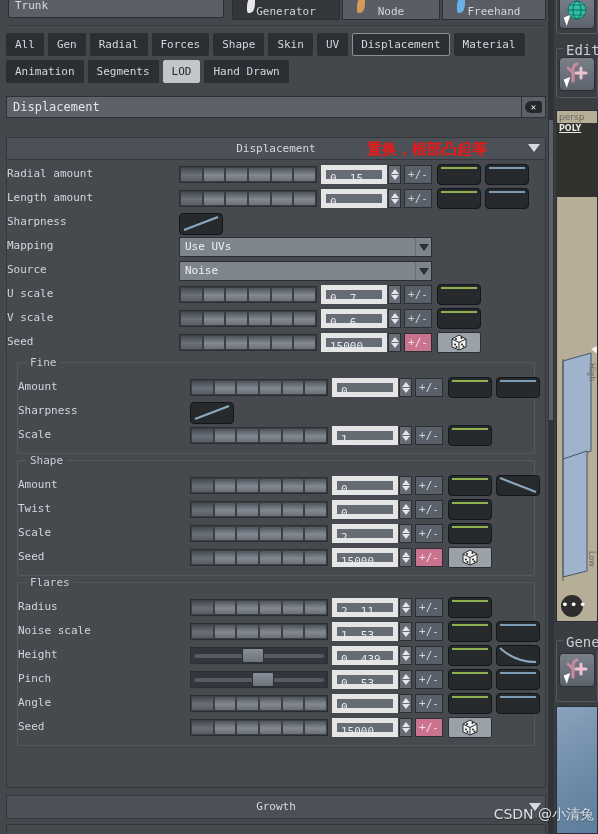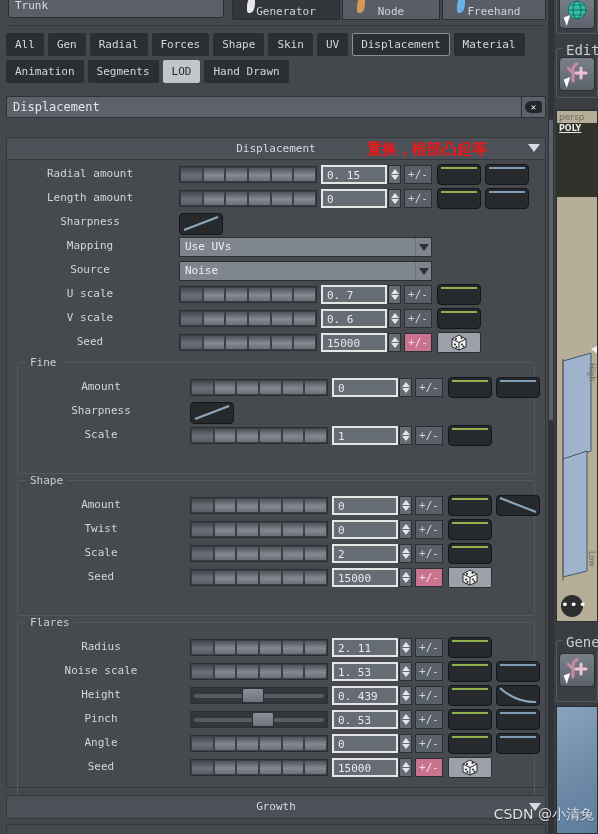--- a/index.html
+++ b/index.html
@@ -92,21 +92,21 @@
     position: absolute; right: 5px; top: 6px;
     width: 0; height: 0; border-left: 6px solid transparent;
     border-right: 6px solid transparent; border-top: 8px solid #d6dae0;
   }
 
   .body { position: relative; padding-top: 4px; }
 
   
   .prow { position: relative; height: 24px; }
   .lbl {
-    position: absolute; left: 0; width: 166px; text-align: center;
+    position: absolute; left: 0; width: 166px; text-align: left;
     color: #d1d6dc; font-size: 11px; line-height: 20px;
   }
   .slider {
     position: absolute; left: 172px; top: 2px; width: 138px; height: 17px;
     background: #3c4045; border: 1px solid #2b2e32; display: flex;
   }
   .slider .seg {
     flex: 1; margin: 1px 1px; border-radius: 1px;
     background: linear-gradient(to bottom, #4f545b 0%, #838992 55%, #6b7078 100%);
   }
@@ -120,21 +120,21 @@
     background: #565b63; border-radius: 2px;
   }
   .slider.knobbed .knob {
     position: absolute; top: 0px; width: 22px; height: 15px;
     background: linear-gradient(to bottom,#8a9099,#6e747d);
     border: 1px solid #2b2e32; border-radius: 2px;
   }
 
   .numfield {
     position: absolute; left: 314px; top: 1px; width: 66px; height: 19px;
-    background: #666c74; border: 2px solid #e5e5e5;
+    background: #666c74; border: 5px solid #e5e5e5;
     color: #e7eaee; font-size: 11px; line-height: 17px; padding-left: 4px;
   }
   .spin {
     position: absolute; left: 381px; top: 1px; width: 13px; height: 19px;
     background: #666c74; border: 1px solid #2b2e32;
   }
   .spin i {
     position: absolute; left: 2px; width: 0; height: 0;
     border-left: 4px solid transparent; border-right: 4px solid transparent;
   }
@@ -183,21 +183,21 @@
     display: flex; align-items: center; justify-content: center;
   }
   .combo .arrowbox i {
     width: 0; height: 0; border-left: 5px solid transparent;
     border-right: 5px solid transparent; border-top: 7px solid #2d3033;
   }
 
   
   .grp {
     position: relative; margin: 6px 10px 0 10px;
-    border: 1px solid #55595f; border-radius: 2px; padding: 14px 0 24px 0;
+    border: 1px solid #55595f; border-radius: 2px; padding: 14px 0 4px 0;
   }
   .grp > .cap {
     position: absolute; left: 8px; top: -7px; background: #46494e;
     padding: 0 4px; color: #c9ced4; font-size: 11px;
   }
 
   
   .growth {
     position: absolute; left: 6px; top: 795px; width: 540px; height: 24px;
     background: #4c5158; border: 1px solid #34373b;

